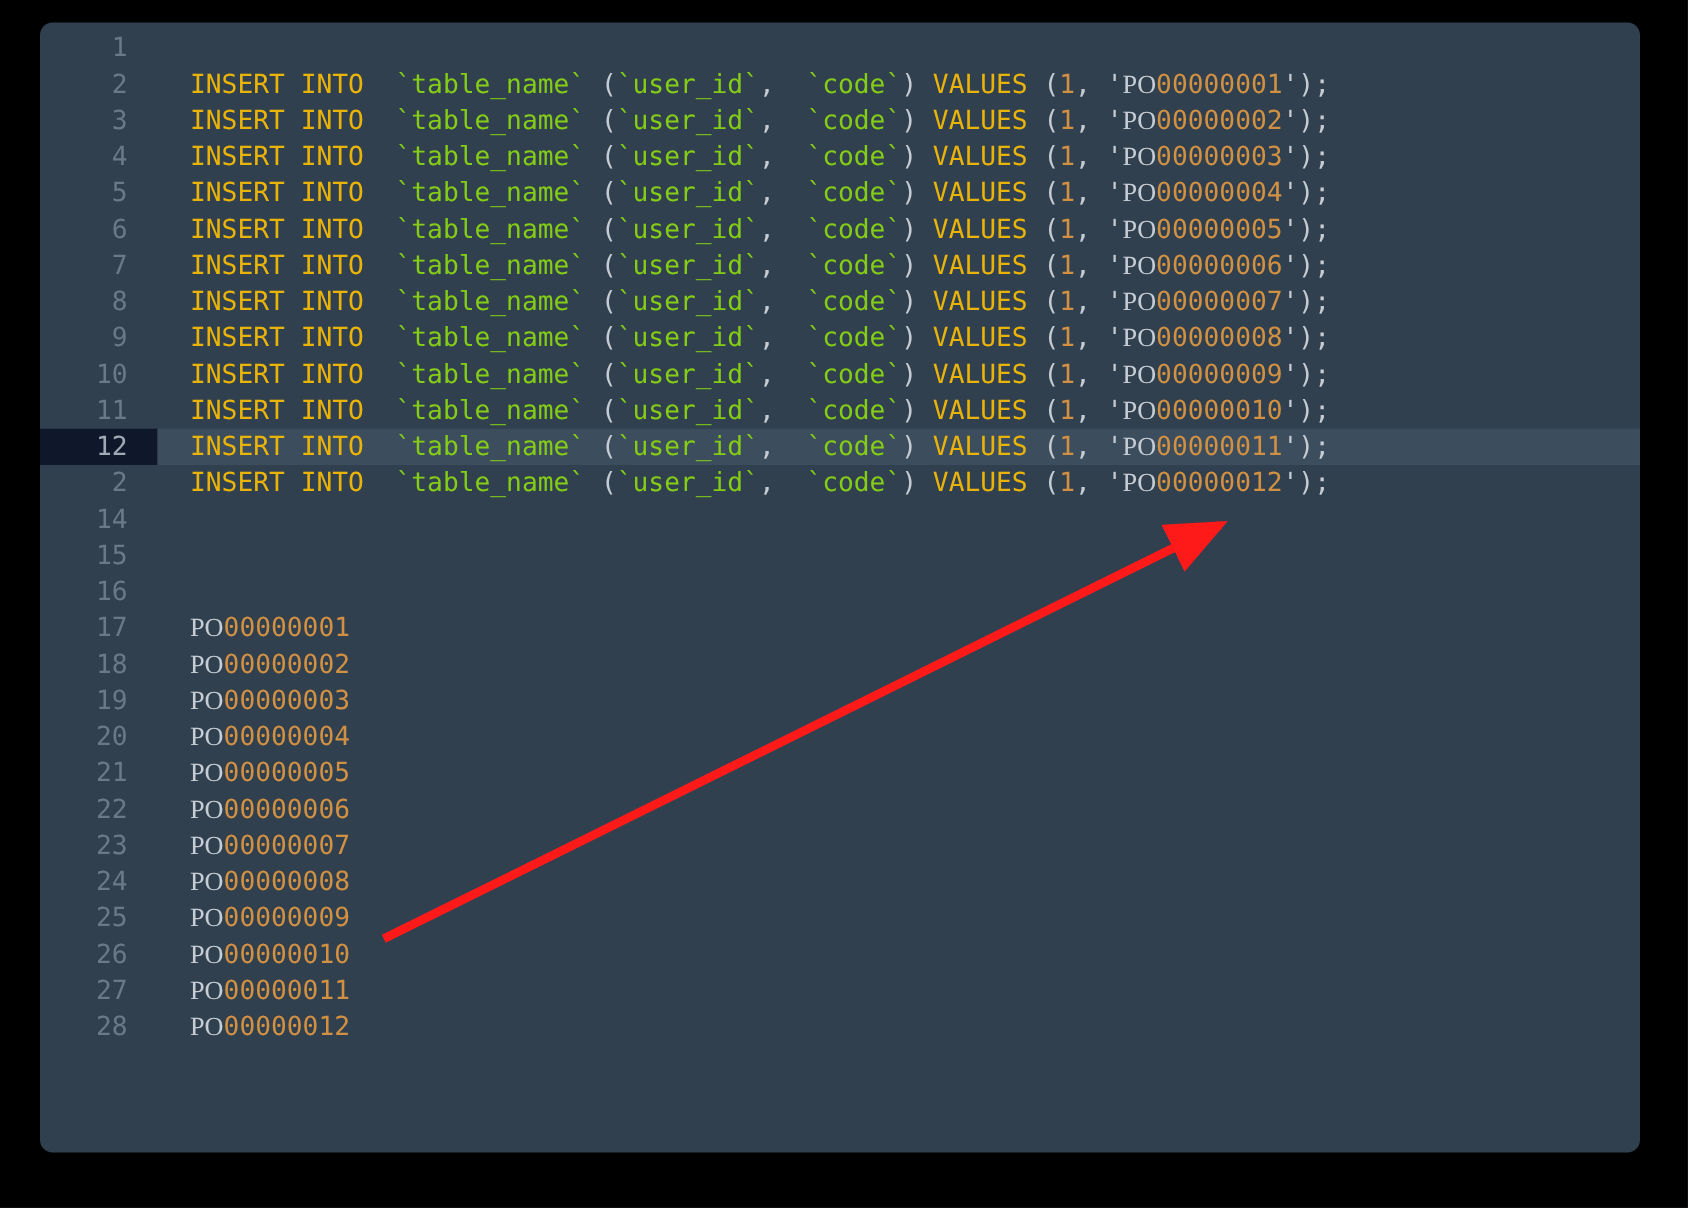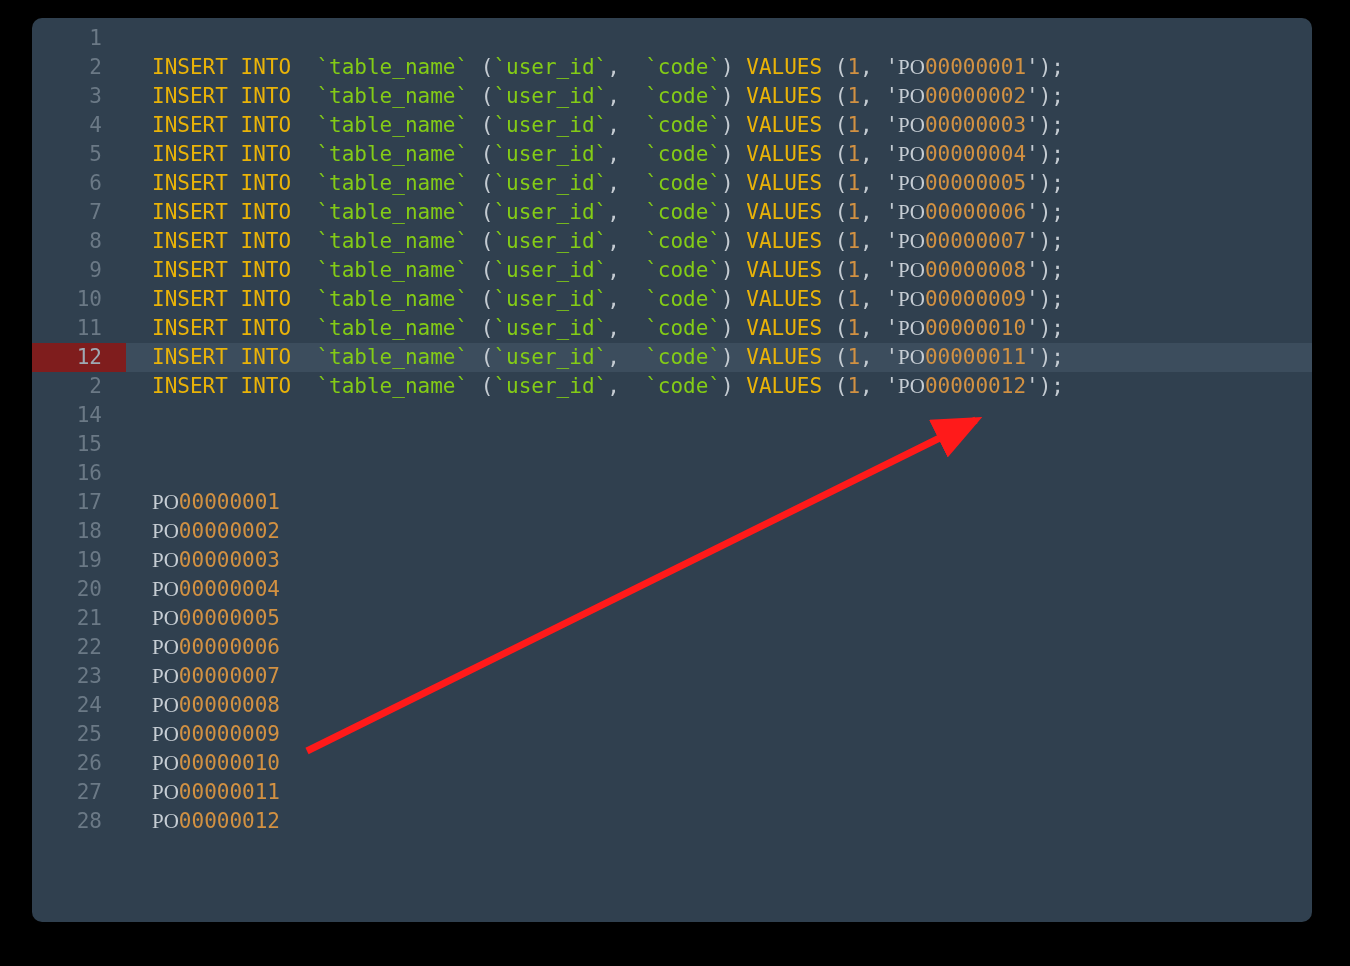--- a/index.html
+++ b/index.html
@@ -32,21 +32,21 @@
     width: 94px;
     text-align: right;
     color: #6b7986;
     user-select: none;
   }
   .gutter .gln {
     padding-right: 24px;
     height: 29px;
   }
   .gutter .gln.current {
-    background: #7f1d1d;
+    background: #0f172a;
     color: #9ea9b3;
   }
   .code {
     position: absolute;
     left: 94px;
     top: 6px;
     right: 0;
     white-space: pre;
   }
   .code .cl {

